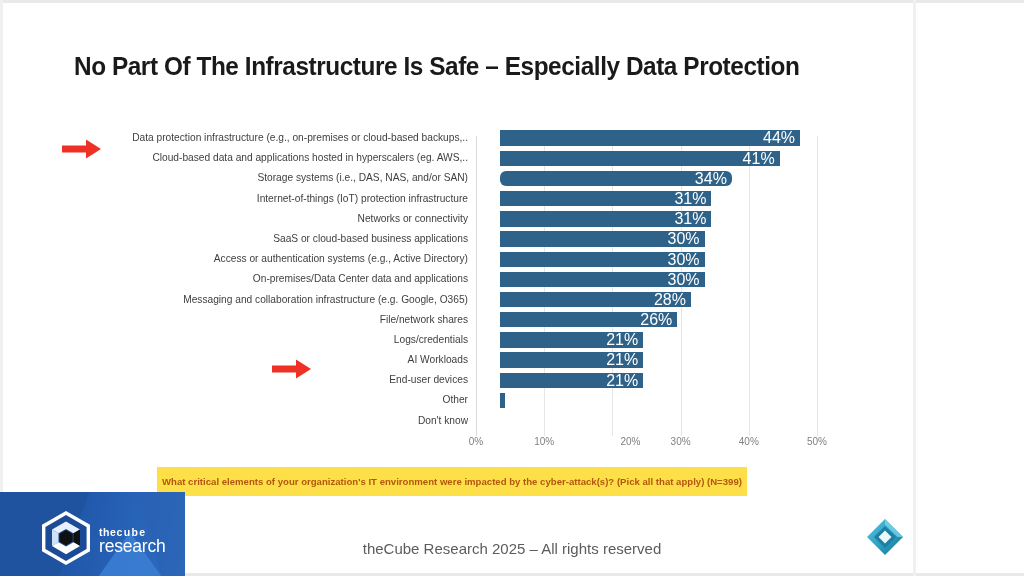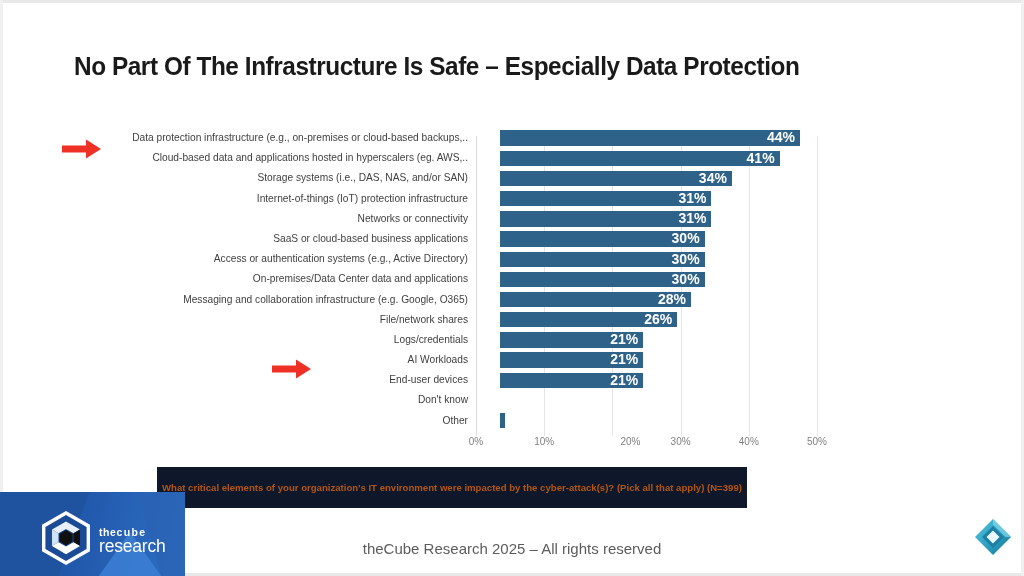--- a/index.html
+++ b/index.html
@@ -13,21 +13,21 @@
     position: relative;
     overflow: hidden;
     font-family: "Liberation Sans", sans-serif;
     -webkit-font-smoothing: antialiased;
   }
 
   
   #slide {
     position: absolute;
     left: 0; top: 0;
-    width: 1024px; height: 576px;
+    width: 916px; height: 576px;
     background: #ffffff;
     box-sizing: border-box;
   }
   #slide-edge-top {
     position: absolute; left: 0; top: 0;
     width: 1024px; height: 3px;
     background: #e9e9e9;
   }
   #slide-edge-bottom {
     position: absolute; left: 0; bottom: 0;
@@ -119,22 +119,22 @@
     height: 15.4px;
     background: #2e6288;
     position: relative;
   }
   .bar-value {
     position: absolute;
     right: 5px;
     top: 0;
     height: 15.4px;
     line-height: 15.4px;
-    font-size: 14px;
-    font-weight: bold;
+    font-size: 16px;
+    font-weight: normal;
     color: #ffffff;
     white-space: nowrap;
   }
 
   
   #xaxis {
     position: absolute;
     left: 476px;
     top: 436px;
     width: 341px;
@@ -153,22 +153,22 @@
   .red-arrow {
     position: absolute;
   }
 
   
   #caption {
     position: absolute;
     left: 157px;
     top: 467px;
     height: 17px;
-    padding: 12px 5px;
-    background: #0f172a;
+    padding: 6px 5px;
+    background: #fde047;
     color: #b4560f;
     font-size: 9.6px;
     font-weight: bold;
     line-height: 17px;
     white-space: nowrap;
   }
 
   
   #footer-copy {
     position: absolute;
@@ -290,21 +290,21 @@
           <div class="cat-label">Cloud-based data and applications hosted in hyperscalers (eg. AWS,..</div>
           <div class="bar-wrap" style="width: 279.62px;">
             <div class="bar" style="width: 279.62px; background: rgb(46, 98, 136);">
               <span class="bar-value">41%</span>
             </div>
           </div>
         </div>
         <div class="row">
           <div class="cat-label">Storage systems (i.e., DAS, NAS, and/or SAN)</div>
           <div class="bar-wrap" style="width: 231.88px;">
-            <div class="bar" style="width: 231.88px; background: rgb(46, 98, 136);">
+            <div class="bar" style="width: 231.88px; background: rgb(46, 98, 136); border-radius: 6px;">
               <span class="bar-value">34%</span>
             </div>
           </div>
         </div>
         <div class="row">
           <div class="cat-label">Internet-of-things (IoT) protection infrastructure</div>
           <div class="bar-wrap" style="width: 211.42px;">
             <div class="bar" style="width: 211.42px; background: rgb(46, 98, 136);">
               <span class="bar-value">31%</span>
             </div>
@@ -376,28 +376,28 @@
         </div>
         <div class="row">
           <div class="cat-label">End-user devices</div>
           <div class="bar-wrap" style="width: 143.22px;">
             <div class="bar" style="width: 143.22px; background: rgb(46, 98, 136);">
               <span class="bar-value">21%</span>
             </div>
           </div>
         </div>
         <div class="row">
-          <div class="cat-label">Don't know</div>
-          <div class="bar-wrap" style="width: 0px;"></div>
-        </div>
-        <div class="row">
           <div class="cat-label">Other</div>
           <div class="bar-wrap" style="width: 4.774px;">
             <div class="bar" style="width: 4.774px; background: rgb(46, 98, 136);"></div>
           </div>
+        </div>
+        <div class="row">
+          <div class="cat-label">Don't know</div>
+          <div class="bar-wrap" style="width: 0px;"></div>
         </div>
       </div>
   </div>
 
   <div id="xaxis">
       <span class="xtick" style="left: 0px;">0%</span>
       <span class="xtick" style="left: 68.2px;">10%</span>
       <span class="xtick" style="left: 136.4px; margin-left: 18px;">20%</span>
       <span class="xtick" style="left: 204.6px;">30%</span>
       <span class="xtick" style="left: 272.8px;">40%</span>

